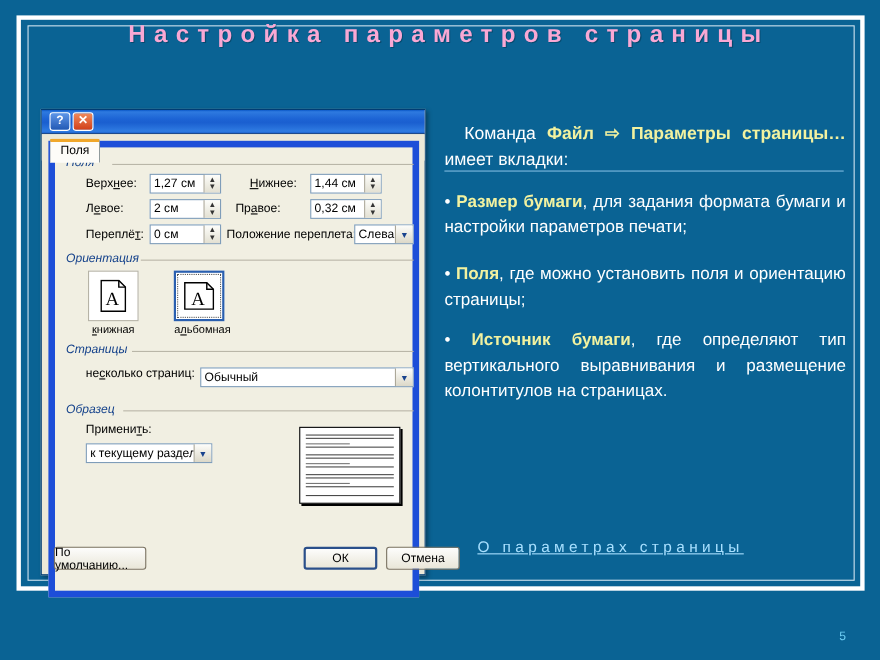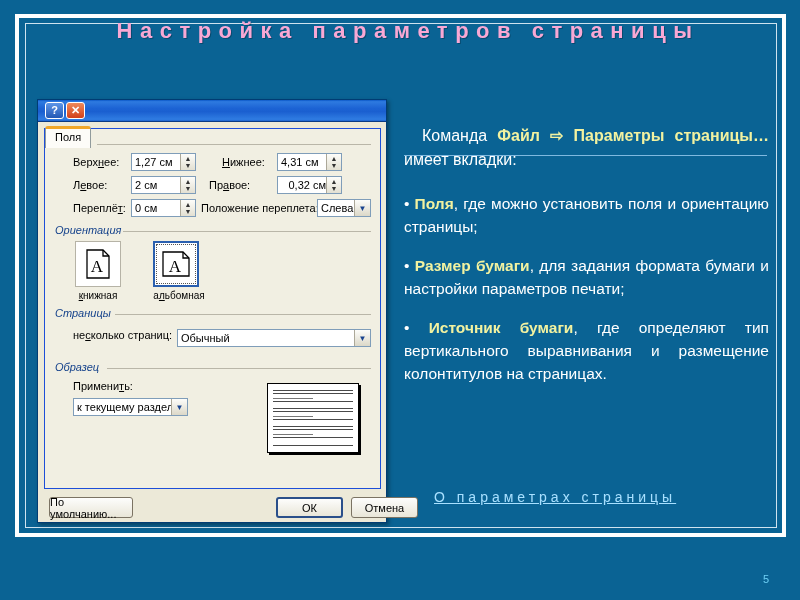--- a/index.html
+++ b/index.html
@@ -100,23 +100,23 @@
     border-top: 3px solid #f0a72a;
     padding-top: 2px;
     font-weight: normal;
     z-index: 3;
     top: -1px;
     padding-bottom: 5px;
   }
   #tabpage {
     position: absolute;
     left: 6px; top: 28px;
-    width: 337px; height: 361px;
+    width: 337px; height: 415px;
     background: #f1efe2;
-    border: 1px solid #1d4ed8;
+    border: 6px solid #1d4ed8;
   }
 
   fieldset.group {
     border: none;
     margin: 0; padding: 0;
     position: absolute;
   }
   .group-title {
     color: #15428b;
     font-size: 11px;
@@ -204,21 +204,21 @@
 
   
   #text-panel {
     position: absolute;
     left: 404px; top: 108px;
     width: 365px;
     color: #ffffff;
     font-size: 15.5px;
     line-height: 23px;
   }
-  #text-panel p { margin: 16px 0 14px 0; text-align: justify; }
+  #text-panel p { margin: 2px 0 14px 0; text-align: justify; }
   #intro { text-indent: 18px; font-size: 16px; line-height: 24px; margin-bottom: 4px; }
   .kw { color: #f2f2a0; font-weight: bold; }
   #intro-rule {
     position: absolute;
     left: 404px; top: 155px;
     width: 363px; height: 1px;
     background: #7fb9e0;
   }
   .bullet-char { color:#ffffff; }
 
@@ -269,38 +269,38 @@
       <div class="spin" style="left:76px; top:16px; width:65px;">
         <span class="val">1,27 см</span>
         <span class="arrows">
             <i>▲</i>
             <i>▼</i>
           </span>
       </div>
 
       <div class="lbl" style="left:167px; top:19px;"><u>Н</u>ижнее:</div>
       <div class="spin" style="left:222px; top:16px; width:65px;">
-        <span class="val">4,31 см</span>
+        <span class="val">1,44 см</span>
         <span class="arrows">
             <i>▲</i>
             <i>▼</i>
           </span>
       </div>
 
       <div class="lbl" style="left:18px; top:42px;">Л<u>е</u>вое:</div>
       <div class="spin" style="left:76px; top:39px; width:65px;">
         <span class="val">2 см</span>
         <span class="arrows">
             <i>▲</i>
             <i>▼</i>
           </span>
       </div>
 
       <div class="lbl" style="left:154px; top:42px;">Пр<u>а</u>вое:</div>
-      <div class="spin" style="left:222px; top:39px; width:65px;text-align:right;">
+      <div class="spin" style="left:222px; top:39px; width:65px;">
         <span class="val">0,32 см</span>
         <span class="arrows">
             <i>▲</i>
             <i>▼</i>
           </span>
       </div>
 
       <div class="lbl" style="left:18px; top:65px;">Переплё<u>т</u>:</div>
       <div class="spin" style="left:76px; top:62px; width:65px;">
         <span class="val">0 см</span>
@@ -381,22 +381,22 @@
   </div>
 
   <div class="dlgbtn" style="left:11px; top:397px; width:84px;">По умолчанию...</div>
   <div class="dlgbtn default" style="left:238px; top:397px; width:67px;">ОК</div>
   <div class="dlgbtn" style="left:313px; top:397px; width:67px;">Отмена</div>
 </div>
 
 <div id="text-panel">
   <p id="intro"><span>Команда </span><span class="kw">Файл</span><span class="kw"> ⇨ </span><span class="kw">Параметры страницы…</span><span> имеет вкладки:</span></p>
 
+  <p><span class="bullet-char">•</span> <span class="kw">Размер бумаги</span><span>, для задания формата бумаги  и настройки параметров печати;</span></p>
+
   <p style="margin-top:20px;"><span class="bullet-char">•</span> <span class="kw">Поля</span><span>, где можно  установить поля и ориентацию страницы;</span></p>
-
-  <p><span class="bullet-char">•</span> <span class="kw">Размер бумаги</span><span>, для задания формата бумаги  и настройки параметров печати;</span></p>
 
   <p><span class="bullet-char">•</span> <span class="kw">Источник бумаги</span><span>, где определяют тип вертикального выравнивания и размещение колонтитулов на страницах.</span></p>
 </div>
 <div id="intro-rule"></div>
 
 <a id="footer-link" href="#">О параметрах страницы</a>
 <div id="page-number">5</div>
 
 </body></html>

